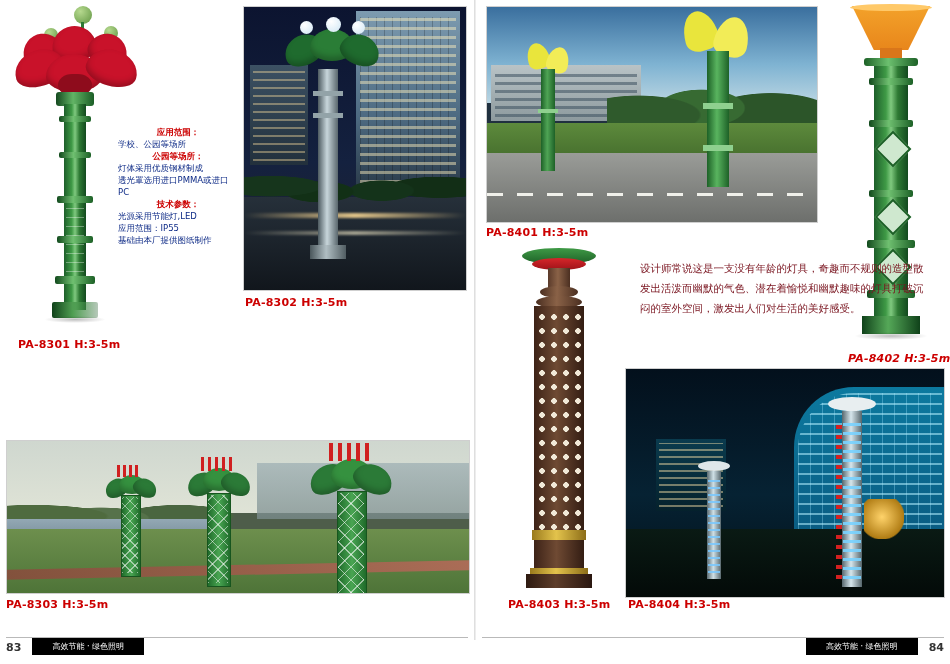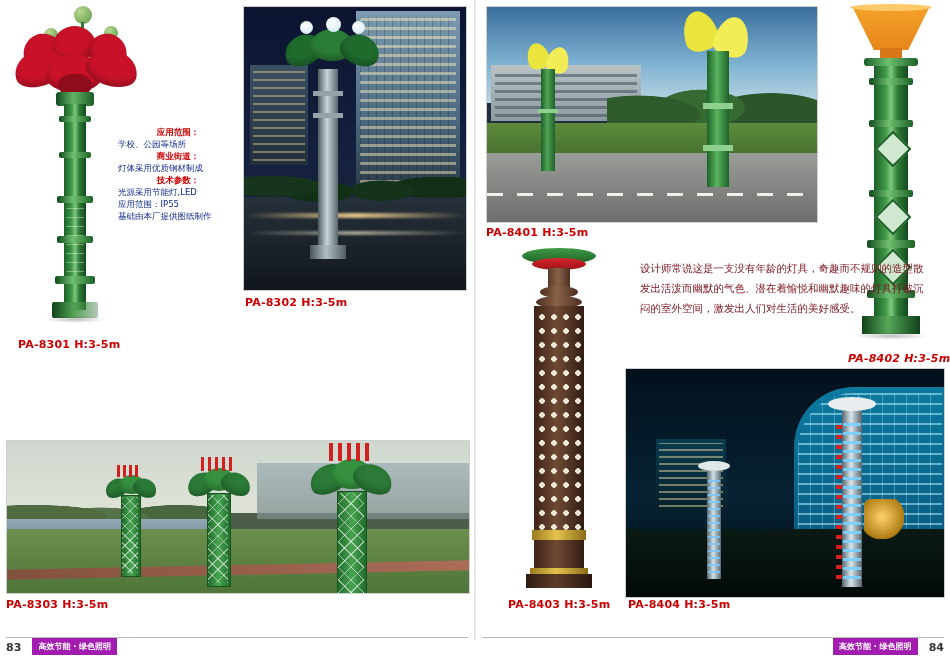--- a/index.html
+++ b/index.html
@@ -32,21 +32,21 @@
 
   
   #ph8302{left:243px;top:6px;width:222px;height:283px;background:#0b0d18;}
   #ph8401{left:486px;top:6px;width:330px;height:215px;background:#20303f;}
   #ph8303{left:6px;top:440px;width:462px;height:152px;background:#4e5d4a;}
   #ph8404{left:625px;top:368px;width:318px;height:228px;background:#04101c;}
 
   
   .footbar{position:absolute;bottom:10px;height:18px;}
   .pgnum{font-size:11px;color:#333;font-weight:bold;}
-  .greenbar{display:inline-block;background:#a21caf;color:#fff;font-size:8px;padding:3px 6px;vertical-align:middle;font-weight:bold;}
+  .greenbar{display:inline-block;background:#000000;color:#fff;font-size:8px;padding:3px 20px;vertical-align:middle;}
   .rule{position:absolute;height:1px;background:#b9b9b9;}
 </style>
 </head>
 <body>
 
 <div class="page">
 
   <div class="spine"></div>
 
   <div id="p8301">
@@ -80,22 +80,23 @@
 
     <div style="position:absolute;left:52px;top:302px;width:46px;height:16px;background:linear-gradient(to right,#10421a,#4f9e52 45%,#17522150);border-radius:2px;"></div>
     <div style="position:absolute;left:44px;top:316px;width:62px;height:7px;background:radial-gradient(ellipse at center,rgba(0,0,0,.25),rgba(0,0,0,0) 70%);"></div>
   </div>
 
   <div class="cap" style="left:18px;top:338px;">PA-8301  H:3-5m</div>
 
   <div class="specblock" style="left:118px;top:126px;width:120px;">
     <div class="hd">应用范围：</div>
     <div>学校、公园等场所</div>
-    <div class="hd">商业街道：</div>
+    <div class="hd">公园等场所：</div>
     <div>灯体采用优质钢材制成</div>
+    <div>透光罩选用进口PMMA或进口PC</div>
     <div class="hd">技术参数：</div>
     <div>光源采用节能灯,LED</div>
     <div>应用范围：IP55</div>
     <div>基础由本厂提供图纸制作</div>
   </div>
 
   <div class="photo" id="ph8302">
 
     <div style="position:absolute;inset:0;background:linear-gradient(to bottom,#0c1430,#14213f 55%,#1b2235 75%,#0d1018);"></div>
 

